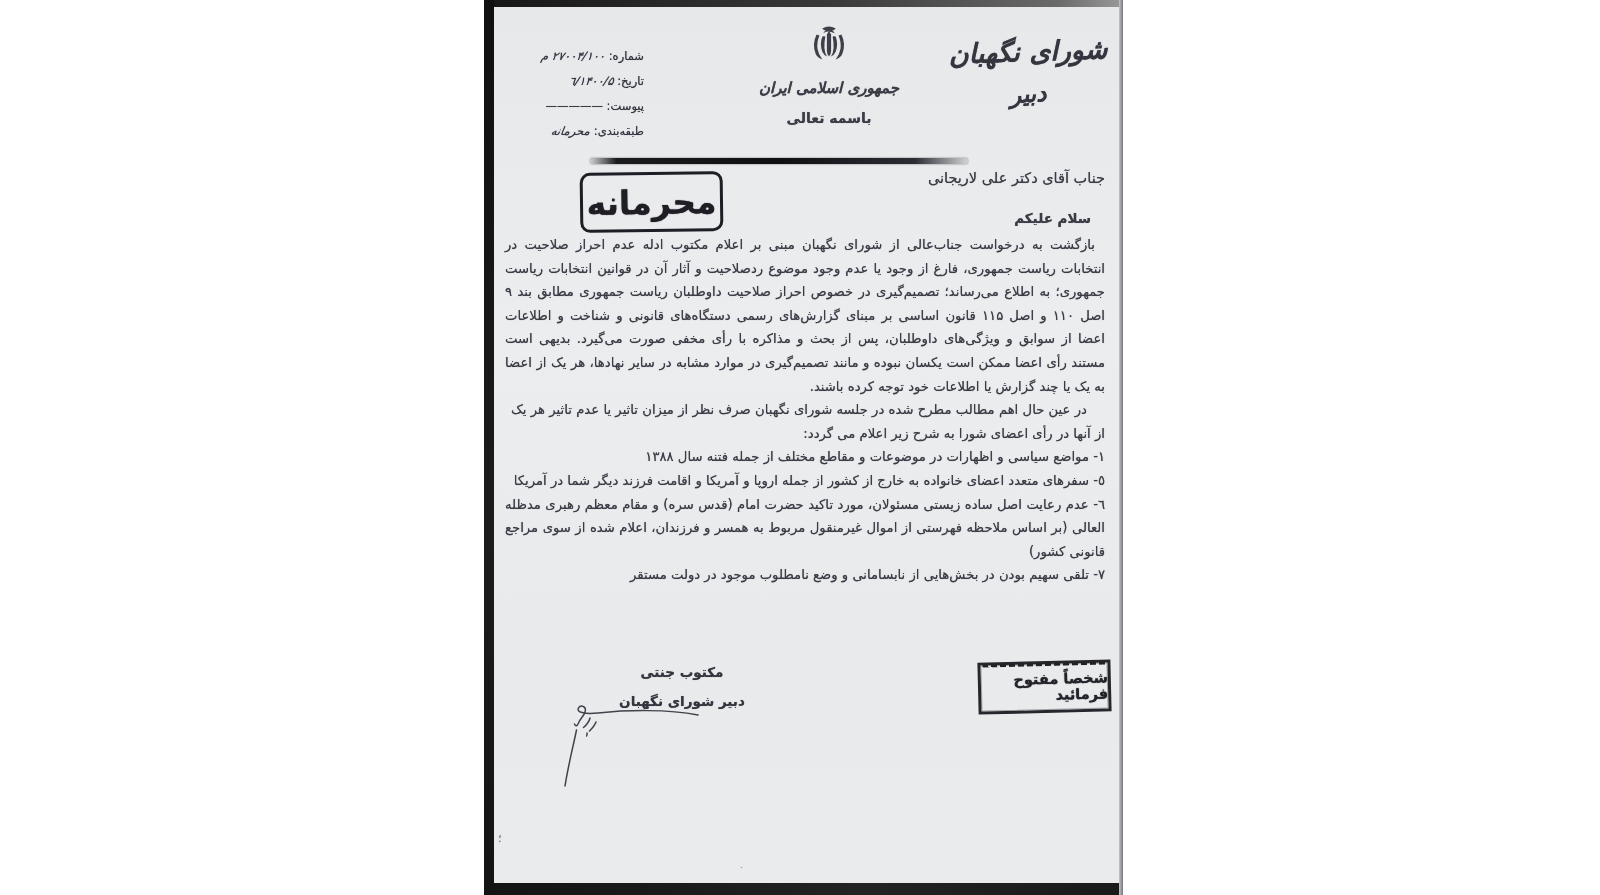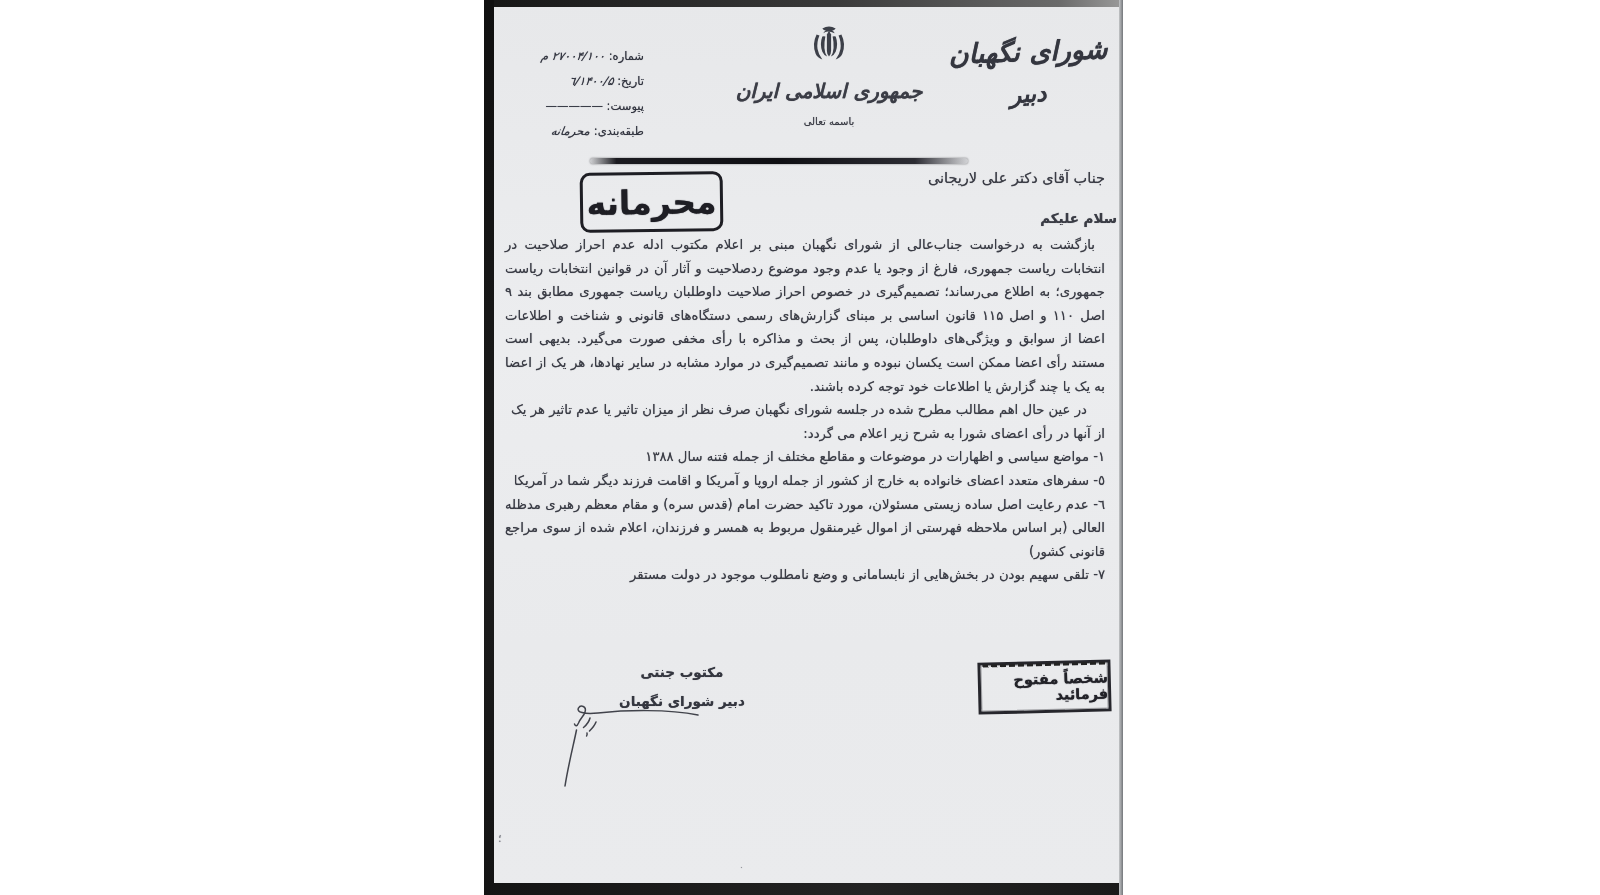--- a/index.html
+++ b/index.html
@@ -23,28 +23,28 @@
   .fields{position:absolute;left:18px;top:44px;width:142px;text-align:right;
           font-size:11.5px;line-height:25px;color:#323540;}
   .fields .hand{font-style:italic;display:inline-block;transform:skewX(-9deg);}
   .org{position:absolute;right:10px;top:36px;width:170px;text-align:center;color:#34363f;}
   .org-title{font-family:"DejaVu Serif",serif;font-style:italic;font-weight:bold;
              font-size:27px;letter-spacing:-1px;transform:rotate(-2deg);}
   .org-sub{font-family:"DejaVu Serif",serif;font-style:italic;font-weight:bold;
            font-size:23px;margin-top:13px;transform:rotate(-4deg);}
   .center-head{position:absolute;left:205px;top:24px;width:280px;text-align:center;color:#3b3d46;}
   .republic{font-family:"DejaVu Serif",serif;font-style:italic;font-weight:bold;
-            font-size:20px;margin-top:5px;text-align:center;}
-  .bismillah{font-weight:normal;font-size:10px;margin-top:13px;}
+            font-size:15px;margin-top:5px;text-align:center;}
+  .bismillah{font-weight:bold;font-size:14px;margin-top:13px;}
   .rule{position:absolute;left:106px;top:158px;width:378px;height:6px;border-radius:3px;
         background:linear-gradient(90deg,rgba(25,25,30,0.12),#1b1b20 7%,#0f0f13 50%,#2c2c33 86%,rgba(44,44,52,0.12));
         box-shadow:0 0 2px rgba(10,10,14,0.55);}
   
   .recipient{position:absolute;right:18px;top:170px;font-weight:normal;font-size:14.5px;}
-  .salutation{position:absolute;right:6px;top:210px;font-weight:bold;font-size:13.5px;}
+  .salutation{position:absolute;right:32px;top:210px;font-weight:bold;font-size:13.5px;}
   .body-text{position:absolute;right:18px;left:21px;top:233px;font-size:13.2px;
              line-height:23.6px;text-align:justify;}
   .body-text p{margin:0;}
   .body-text .p1{text-indent:10px;}
   .body-text .p2{text-indent:18px;margin-left:6px;}
   .items div{text-align:justify;}
   
   .stamp-conf{position:absolute;left:96px;top:172px;width:143px;height:60px;
               border:3px solid #1e1e24;border-radius:10px;display:flex;align-items:center;
               justify-content:center;transform:rotate(-0.8deg);color:#1e1e24;

